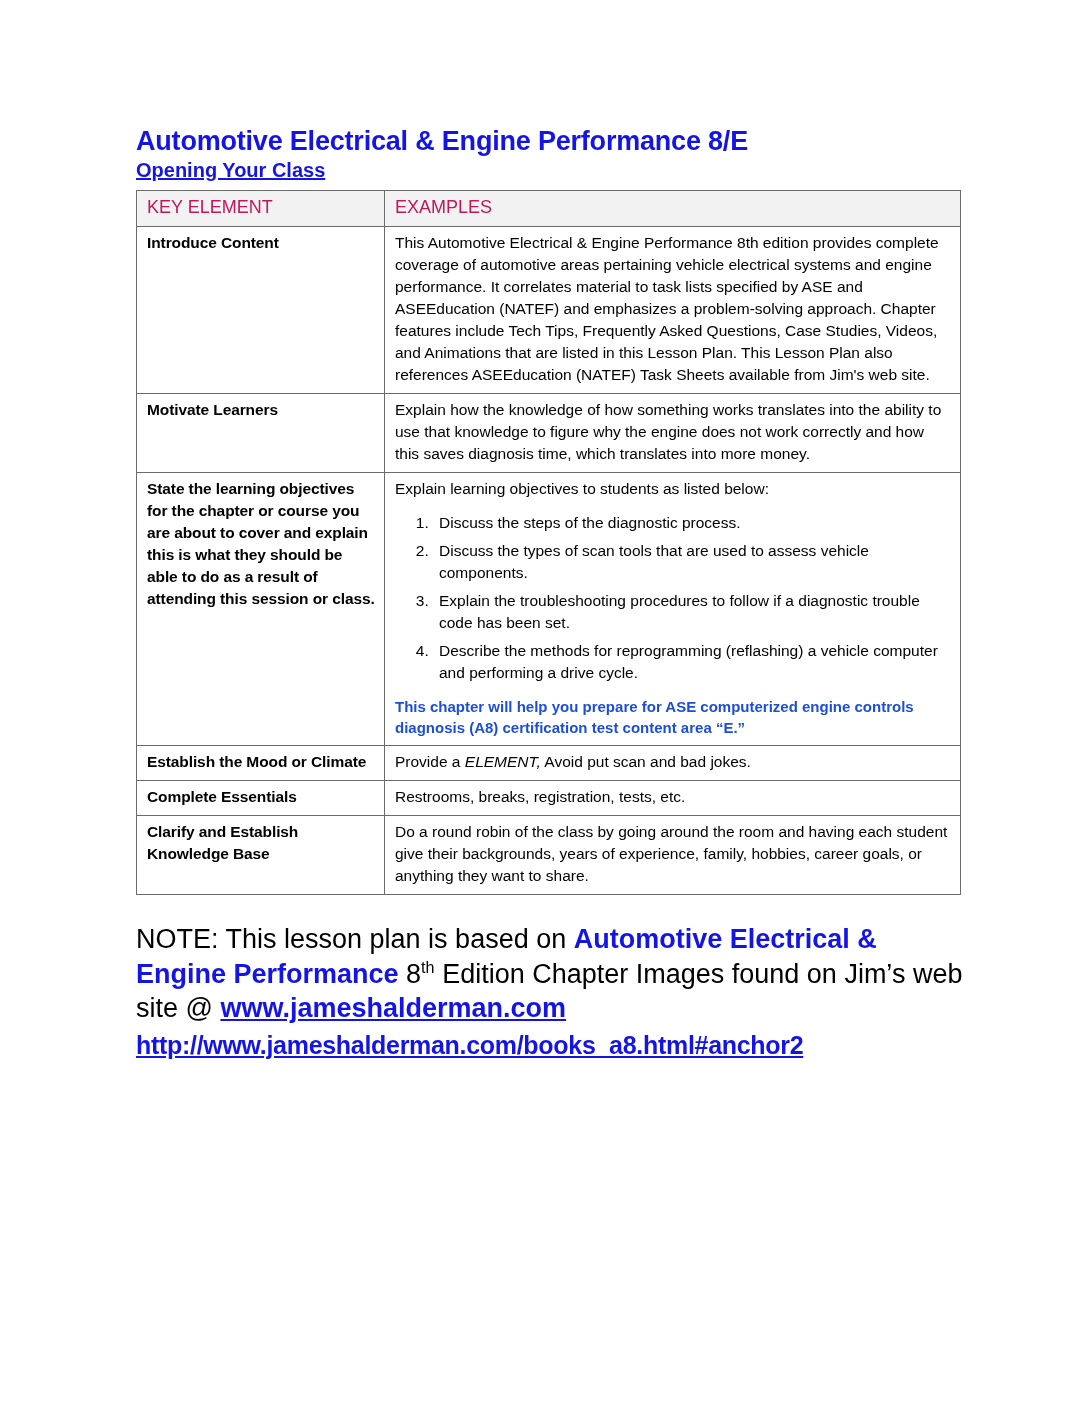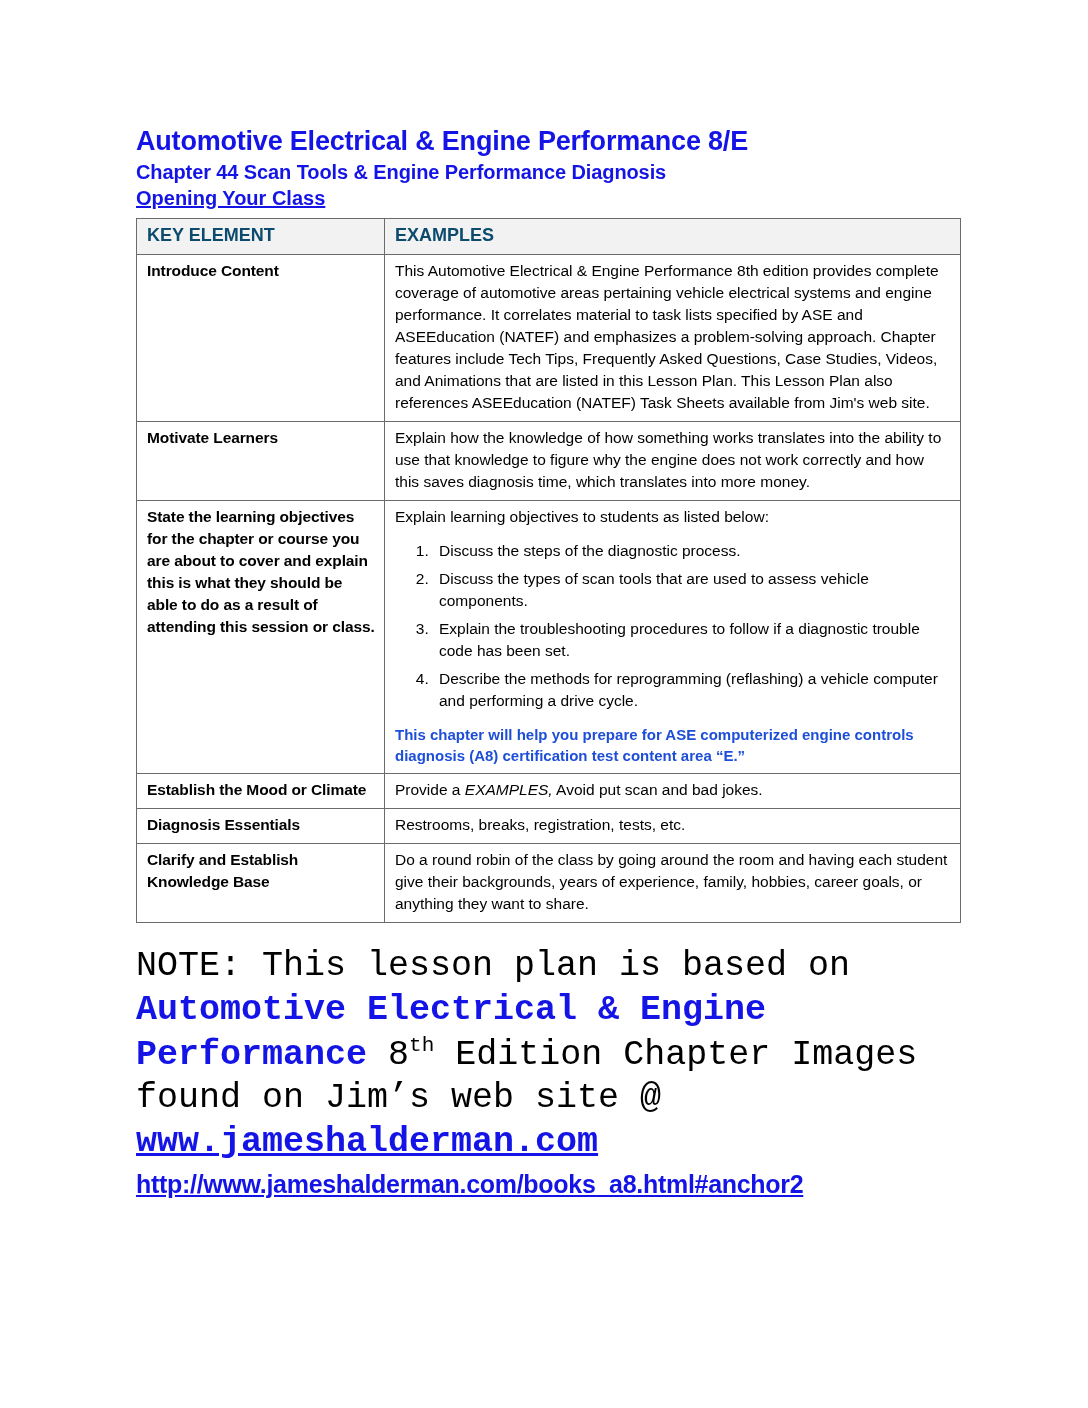--- a/index.html
+++ b/index.html
@@ -61,23 +61,23 @@
   table.lesson td, table.lesson th {
     border: 1px solid #6b6b6b;
     vertical-align: top;
     padding: 5px 8px 7px 10px;
     font-size: 15.5px;
     line-height: 1.42;
   }
   table.lesson th {
     background: #f2f2f2;
     text-align: left;
-    color: #0c4a6e;
+    color: #be185d;
     font-size: 18px;
-    font-weight: bold;
+    font-weight: normal;
     padding-top: 4px;
     padding-bottom: 5px;
   }
   col.c1 { width: 248px; }
   col.c2 { width: 576px; }
   td.key {
     font-weight: bold;
     font-size: 15.5px;
     letter-spacing: -0.1px;
   }
@@ -101,26 +101,25 @@
     color: #1d4ed8;
     font-weight: bold;
     margin-top: 10px;
     line-height: 1.42;
     font-size: 15px;
   }
   .italic-word {
     font-style: italic;
   }
   .note-block {
-    margin-top: 22px;
-    font-size: 35px;
+    margin-top: 28px;
+    font-size: 27px;
     line-height: 1.25;
     color: #000000;
     font-weight: normal;
-    font-family: Liberation Mono, monospace;
   }
   .note-block .blue-bold {
     color: #1414e6;
     font-weight: bold;
   }
   .note-block .link {
     color: #1414e6;
     font-weight: bold;
     text-decoration: underline;
   }
@@ -146,21 +145,20 @@
     vertical-align: super;
   }
 </style>
 </head>
 <body>
 
 <div class="page">
   <div class="content">
 
     <div class="title-main">Automotive Electrical &amp; Engine Performance 8/E</div>
-    <div class="title-sub">Chapter 44 Scan Tools &amp; Engine Performance Diagnosis</div>
     <div><span class="title-section">Opening Your Class</span></div>
 
     <table class="lesson">
       <colgroup>
           <col class="c1">
           <col class="c2">
         </colgroup>
       <thead>
         <tr>
           <th>KEY ELEMENT</th>
@@ -184,24 +182,24 @@
               <li>Discuss the steps of the diagnostic process.</li>
               <li>Discuss the types of scan tools that are used to assess vehicle components.</li>
               <li>Explain the troubleshooting procedures to follow if a diagnostic trouble code has been set.</li>
               <li>Describe the methods for reprogramming (reflashing) a vehicle computer and performing a drive cycle.</li>
             </ol>
             <div class="ase-note">This chapter will help you prepare for ASE computerized engine controls diagnosis (A8) certification test content area “E.”</div>
           </td>
         </tr>
         <tr>
           <td class="key">Establish the Mood or Climate</td>
-          <td class="ex"><span>Provide a </span><span class="italic-word">EXAMPLES,</span><span> Avoid put scan and bad jokes.</span></td>
-        </tr>
-        <tr>
-          <td class="key">Diagnosis Essentials</td>
+          <td class="ex"><span>Provide a </span><span class="italic-word">ELEMENT,</span><span> Avoid put scan and bad jokes.</span></td>
+        </tr>
+        <tr>
+          <td class="key">Complete Essentials</td>
           <td class="ex">Restrooms, breaks, registration, tests, etc.</td>
         </tr>
         <tr>
           <td class="key">Clarify and Establish Knowledge Base</td>
           <td class="ex">Do a round robin of the class by going around the room and having each student give their backgrounds, years of experience, family, hobbies, career goals, or anything they want to share.</td>
         </tr>
       </tbody>
     </table>
 
     <div class="note-block"><span>NOTE: This lesson plan is based on </span><span class="blue-bold">Automotive Electrical &amp; Engine Performance</span><span> 8</span><sup>th</sup><span> Edition Chapter Images found on Jim’s web site @ </span><span class="link">www.jameshalderman.com</span></div>

